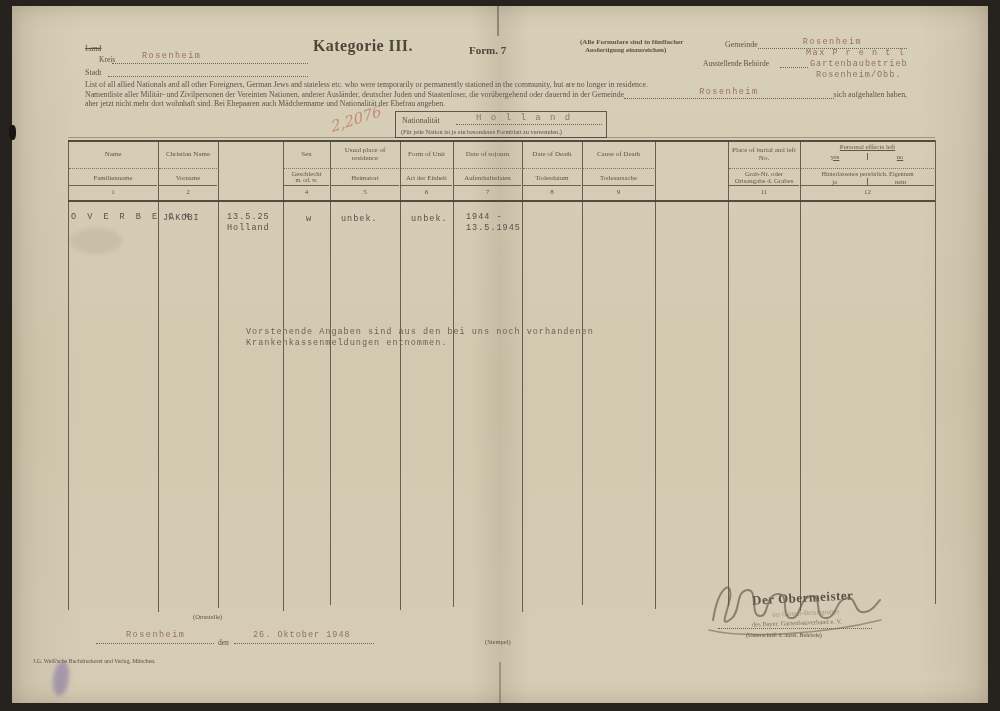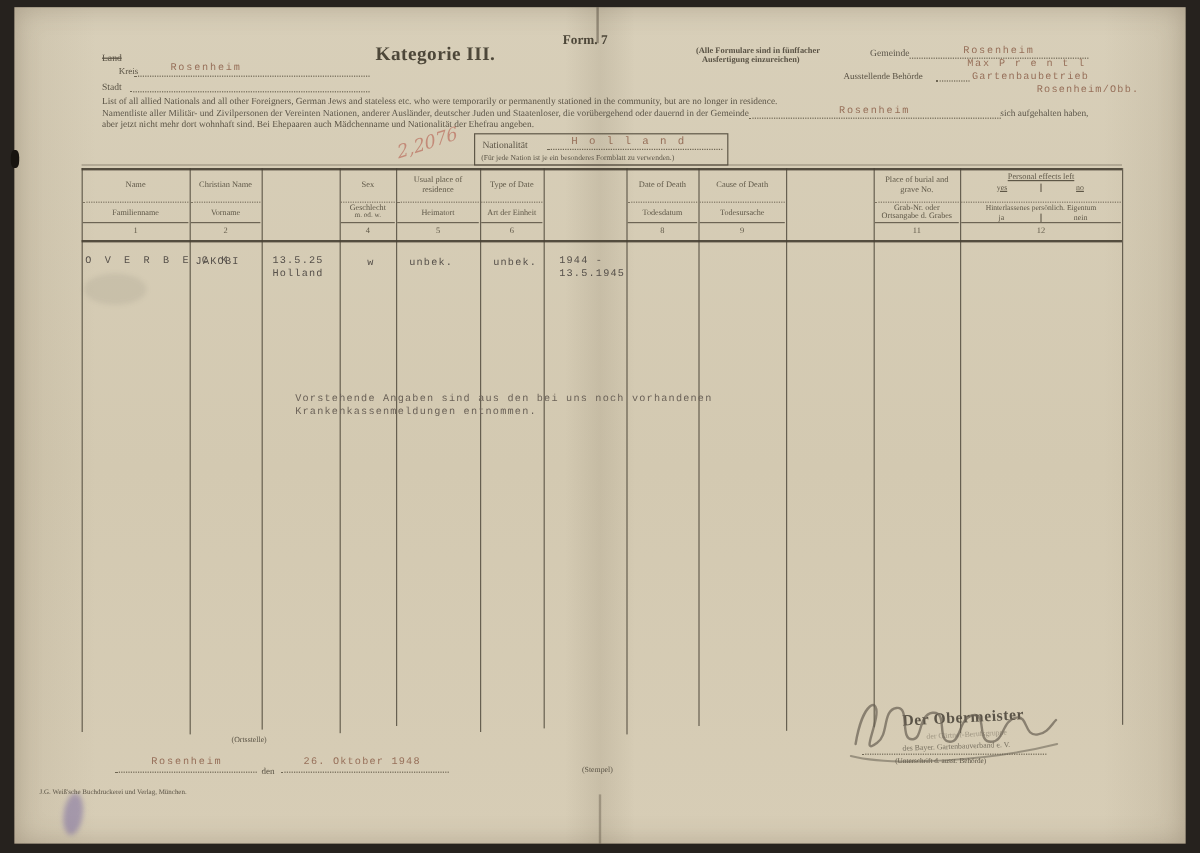--- a/index.html
+++ b/index.html
@@ -48,35 +48,35 @@
   <div class="smudge" style="left:70px;top:228px;width:52px;height:26px;background:rgba(90,85,75,.10);"></div>
 
   <span class="lbl strike" style="left:85px;top:44px;font-size:8px;">Land</span>
   <span class="lbl" style="left:99px;top:55px;font-size:7.5px;">Kreis</span>
   <span class="typed brown" style="left:142px;top:51px;letter-spacing:1.5px;">Rosenheim</span>
   <div class="dotline" style="left:112px;top:53px;width:196px;height:10px;"></div>
   <span class="lbl" style="left:85px;top:68px;font-size:8px;">Stadt</span>
   <div class="dotline" style="left:108px;top:66px;width:200px;height:10px;"></div>
 
   <span class="lbl" style="left:313px;top:37px;font-size:16px;font-weight:bold;color:#4d4739;letter-spacing:.4px;text-align:right;">Kategorie III.</span>
-  <span class="lbl" style="left:469px;top:28px;font-size:11px;font-weight:bold;color:#4d4739;text-align:center;">Form. 7</span>
+  <span class="lbl" style="left:469px;top:44px;font-size:11px;font-weight:bold;color:#4d4739;text-align:center;">Form. 7</span>
   <span class="lbl" style="left:580px;top:38px;font-size:7px;font-weight:bold;">(Alle Formulare sind in fünffacher</span>
   <span class="lbl" style="left:585px;top:46px;font-size:7px;font-weight:bold;">Ausfertigung einzureichen)</span>
 
   <div class="flexline" style="left:725px;top:33px;width:182px;height:16px;">
     <span style="font-size:8px;">Gemeinde</span>
     <span class="fill-dot">
       <span class="typed brown" style="position:static;margin-bottom:1px;letter-spacing:1.5px;">Rosenheim</span>
     </span>
   </div>
   <span class="lbl" style="left:703px;top:59px;font-size:7.5px;">Ausstellende Behörde</span>
   <div class="dotline" style="left:780px;top:57px;width:28px;height:10px;"></div>
   <span class="typed brown" style="left:806px;top:48px;letter-spacing:1.5px;">Max P r e n t l</span>
   <span class="typed brown" style="left:810px;top:59px;">Gartenbaubetrieb</span>
-  <span class="typed brown" style="left:816px;top:70px;margin-left:48px;">Rosenheim/Obb.</span>
+  <span class="typed brown" style="left:816px;top:70px;">Rosenheim/Obb.</span>
 
   <span class="lbl" style="left:85px;top:80px;font-size:7.8px;white-space:nowrap;">List of all allied Nationals and all other Foreigners, German Jews and stateless etc. who were temporarily or permanently stationed in the community, but are no longer in residence.</span>
   <div class="flexline" style="left:85px;top:86px;width:822px;height:13px;">
     <span style="white-space:nowrap;">Namentliste aller Militär- und Zivilpersonen der Vereinten Nationen, anderer Ausländer, deutscher Juden und Staatenloser, die vorübergehend oder dauernd in der Gemeinde</span>
     <span class="fill-dot" style="min-width:90px;">
       <span class="typed brown" style="position:static;margin-bottom:1px;letter-spacing:1.5px;">Rosenheim</span>
     </span>
     <span style="white-space:nowrap;">sich aufgehalten haben,</span>
   </div>
   <span class="lbl" style="left:85px;top:99px;font-size:7.8px;white-space:nowrap;">aber jetzt nicht mehr dort wohnhaft sind. Bei Ehepaaren auch Mädchenname und Nationalität der Ehefrau angeben.</span>
@@ -124,36 +124,41 @@
       <span style="font-size:6px;">m. od. w.</span>
     </div>
     <div class="num">4</div>
   </div>
   <div class="hcol" style="left:331px;width:68px;">
     <div class="en">Usual place of residence</div>
     <div class="de">Heimatort</div>
     <div class="num">5</div>
   </div>
   <div class="hcol" style="left:401px;width:51px;">
-    <div class="en">Type of Date</div>
+    <div class="en">Form of Unit</div>
     <div class="de">Art der Einheit</div>
     <div class="num">6</div>
+  </div>
+  <div class="hcol" style="left:454px;width:67px;">
+    <div class="en">Date of sojourn</div>
+    <div class="de">Aufenthaltsdaten</div>
+    <div class="num">7</div>
   </div>
   <div class="hcol" style="left:523px;width:58px;">
     <div class="en">Date of Death</div>
     <div class="de">Todesdatum</div>
     <div class="num">8</div>
   </div>
   <div class="hcol" style="left:583px;width:71px;">
     <div class="en">Cause of Death</div>
     <div class="de">Todesursache</div>
     <div class="num">9</div>
   </div>
   <div class="hcol" style="left:729px;width:70px;">
-    <div class="en">Place of burial and grave No.</div>
+    <div class="en">Place of burial and left No.</div>
     <div class="de">Grab-Nr. oder Ortsangabe d. Grabes</div>
     <div class="num">11</div>
   </div>
   <div class="hcol" style="left:801px;width:133px;">
     <div class="en" style="flex-direction:column;justify-content:flex-start;padding-top:3px;text-decoration:underline;">
       <span>Personal effects left</span>
       <span class="col-split">
         <span>yes</span>
         <span>no</span>
       </span>

